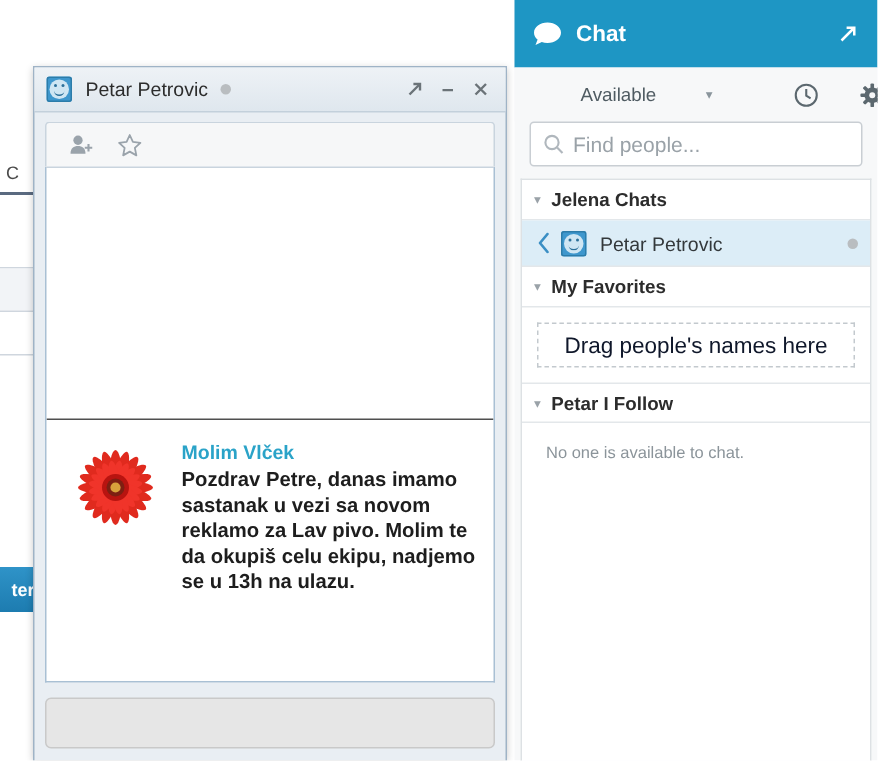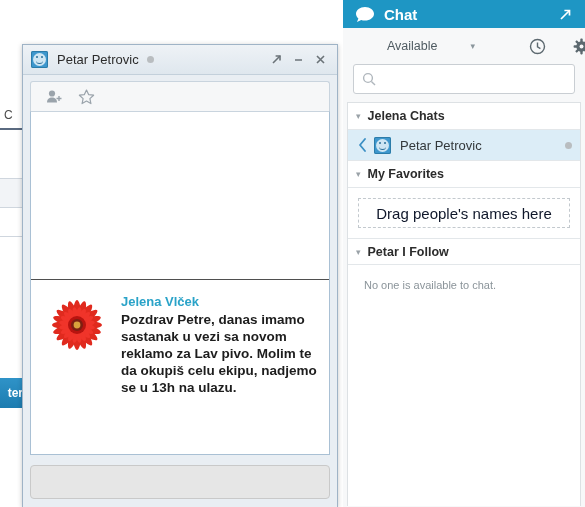--- a/index.html
+++ b/index.html
@@ -219,21 +219,21 @@
   .chat-panel {
     position: absolute;
     left: 343px;
     top: 0;
     width: 242px;
     height: 507px;
     background: #f7f8f9;
     box-sizing: border-box;
   }
   .chat-header {
-    height: 28px;
+    height: 45px;
     background: #1e96c4;
     display: flex;
     align-items: center;
     padding: 0 12px;
     box-sizing: border-box;
   }
   .chat-header .bubble-icon { color: #ffffff; display:flex; }
   .chat-title {
     color: #ffffff;
     font-size: 15px;
@@ -469,21 +469,21 @@
                 <ellipse rx="4" ry="18" transform="rotate(153)"></ellipse>
                 <ellipse rx="4" ry="18" transform="rotate(171)"></ellipse>
               </g>
               <circle r="9" fill="#b81410"></circle>
               <circle r="6" fill="#7d1f12"></circle>
               <circle r="3.4" fill="#d8a23c"></circle>
             </g>
           </svg>
         </div>
         <div class="msg-body">
-          <div class="msg-sender">Jelena Vlček</div>
+          <div class="msg-sender">Molim Vlček</div>
           <div class="msg-text">Pozdrav Petre, danas imamo sastanak u vezi sa novom reklamo za Lav pivo. Molim te da okupiš celu ekipu, nadjemo se u 13h na ulazu.</div>
         </div>
       </div>
     </div>
 
     <div class="conv-compose"></div>
   </div>
 
   <div class="chat-panel">
 
@@ -536,20 +536,21 @@
     </div>
 
     <div class="search-wrap">
       <div class="search-box">
         <div class="mag">
           <svg width="14" height="14" viewBox="0 0 14 14" aria-hidden="true">
             <circle cx="6" cy="6" r="4.4" fill="none" stroke="#b0b7bd" stroke-width="1.4"></circle>
             <path d="M9.4 9.4 L13 13" stroke="#b0b7bd" stroke-width="1.4"></path>
           </svg>
         </div>
+        <input class="search-input" type="text" placeholder="Find people..." style="">
       </div>
     </div>
 
     <div class="chat-list">
 
       <div class="section-head">
         <span class="sec-caret">▾</span>
         <span class="section-title">Jelena Chats</span>
       </div>
 

